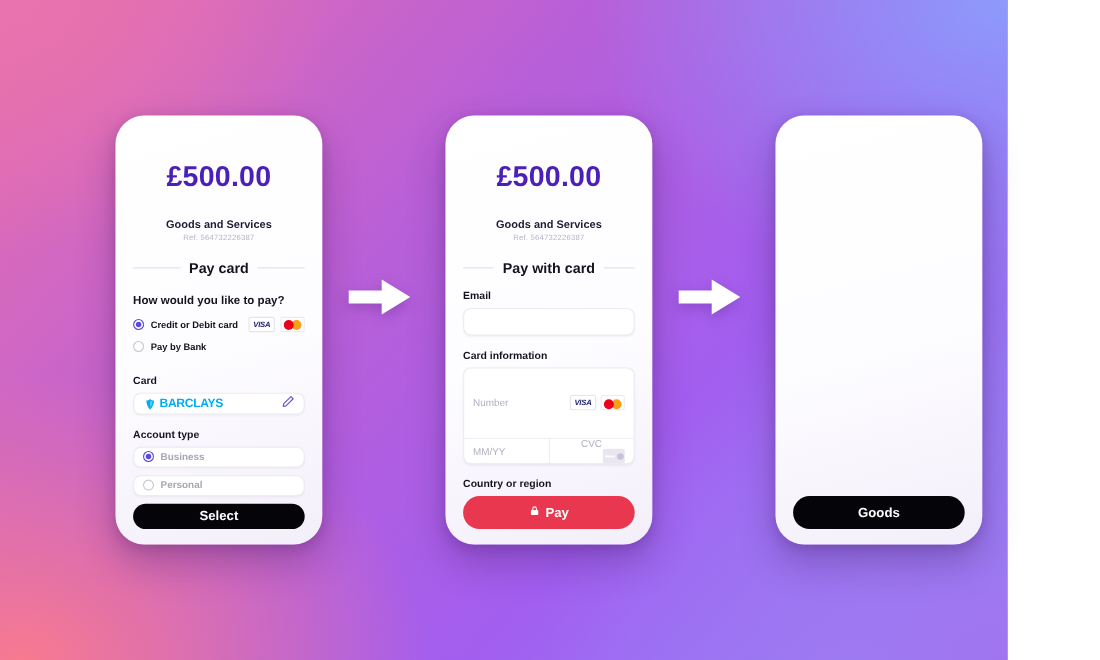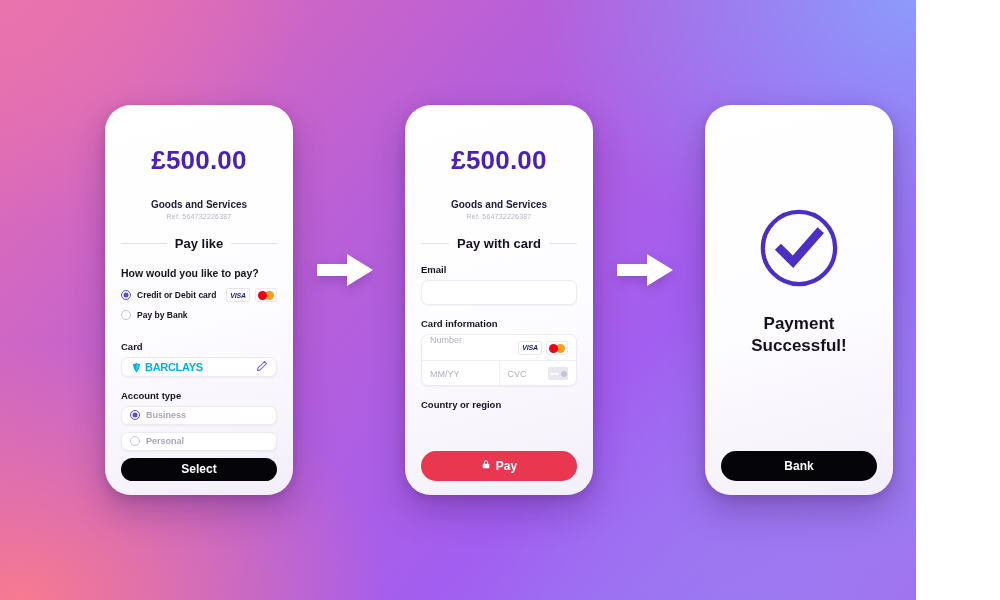--- a/index.html
+++ b/index.html
@@ -137,27 +137,27 @@
   .opt-box {
     height: 24px; display: flex; align-items: center;
     padding: 0 8px; gap: 6px; margin-bottom: 7px;
   }
   .opt-text { font-size: 9px; font-weight: bold; color: #a9a4b6; }
 
   
   .input-empty { height: 25px; }
   .group { border: 1px solid #eceaf2; border-radius: 7px; background: #fff; overflow: hidden;
            box-shadow: 0 1px 2px rgba(30,10,60,.05); }
-  .grow { display: flex; height: 25px; padding: 0 8px; }
+  .grow { display: flex; align-items: center; height: 25px; padding: 0 8px; margin-top: 19px; }
   .grow + .grow { border-top: 1px solid #f0eef5; }
   .ph { font-size: 9px; color: #b3aec0; }
   .grow .right { margin-left: auto; display: flex; align-items: center; gap: 4px; }
   .split { display: flex; }
   .split > div { display: flex; align-items: center; height: 25px; padding: 0 8px; flex: 1; }
-  .split > div + div { border-left: 1px solid #f0eef5; }
+  .split > div + div { border-left: 1px solid #f0eef5; flex-direction: column; }
   .chev { margin-left: auto; }
 
   .cvc-card {
     width: 20px; height: 13px; border-radius: 2px;
     background: #e9e6f0; position: relative;
   }
   .cvc-card::after {
     content: ""; position: absolute; right: 1.5px; top: 4px;
     width: 6px; height: 6px; border-radius: 50%; background: #c8c3d4;
   }
@@ -204,21 +204,21 @@
 
 <div class="stage">
 
   <div class="phone" id="phone-1">
     <div class="amount">£500.00</div>
     <div class="merchant">Goods and Services</div>
     <div class="ref">Ref. 564732226387</div>
 
     <div class="divider-head">
       <div class="rule"></div>
-      <div class="dtitle">Pay like</div>
+      <div class="dtitle">Pay card</div>
       <div class="rule"></div>
     </div>
 
     <div class="q-label">How would you like to pay?</div>
 
     <div class="radio-row">
       <div class="radio on"></div>
       <div class="radio-text">Credit or Debit card</div>
       <div class="brand-slot">
         <div class="visa">VISA</div>
@@ -324,28 +324,18 @@
     </div>
   </div>
 
   <div class="arrow" id="arrow-2">
     <svg width="62" height="40" viewBox="0 0 62 40">
       <path d="M2 14h30V4l26 16-26 16V26H2z" fill="#ffffff"></path>
     </svg>
   </div>
 
   <div class="phone" id="phone-3">
-    <div class="success-wrap">
-      <svg class="check-circle" viewBox="0 0 100 100">
-        <circle cx="50" cy="50" r="42" fill="none" stroke="#4b2ec4" stroke-width="5"></circle>
-        <path d="M29 52l14 14 29-33" fill="none" stroke="#4b2ec4" stroke-width="10" stroke-linecap="square" stroke-linejoin="miter"></path>
-      </svg>
-      <div class="success-text">
-        <div>Payment</div>
-        <div>Successful!</div>
-      </div>
-    </div>
     <div class="btn btn-dark">
-      <span>Bank</span>
+      <span>Goods</span>
     </div>
   </div>
 
 </div>
 
 </body></html>

